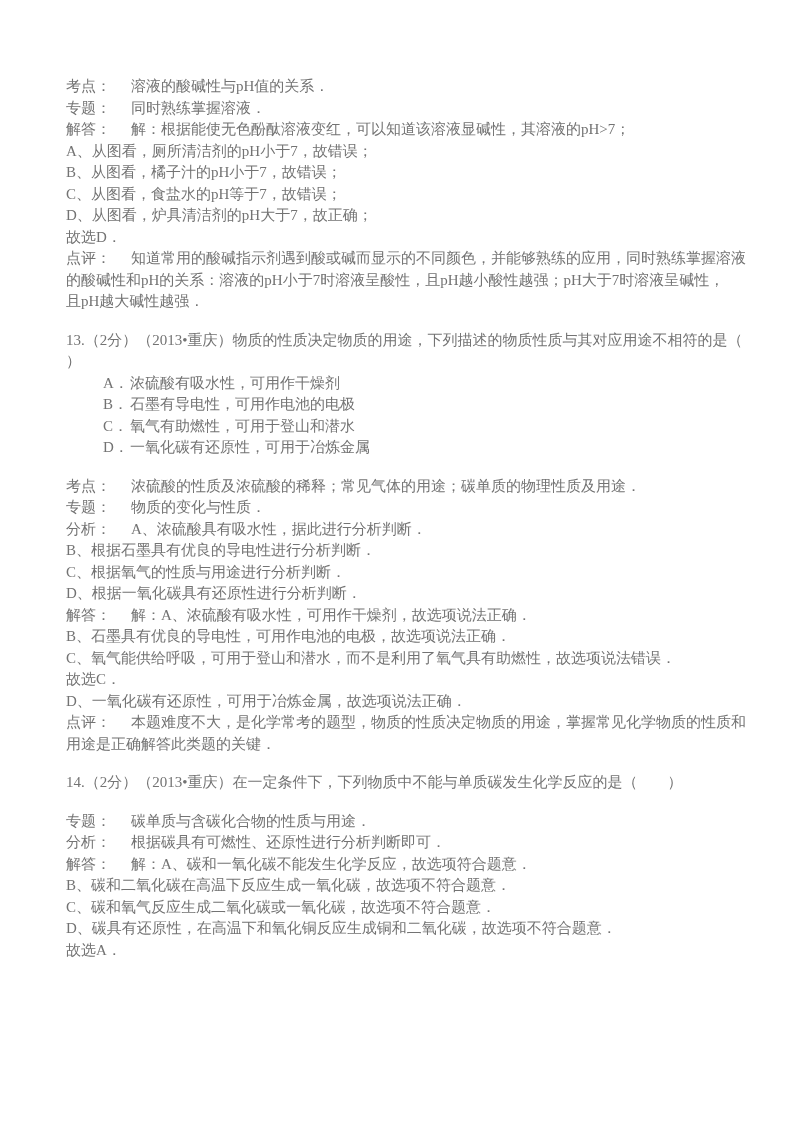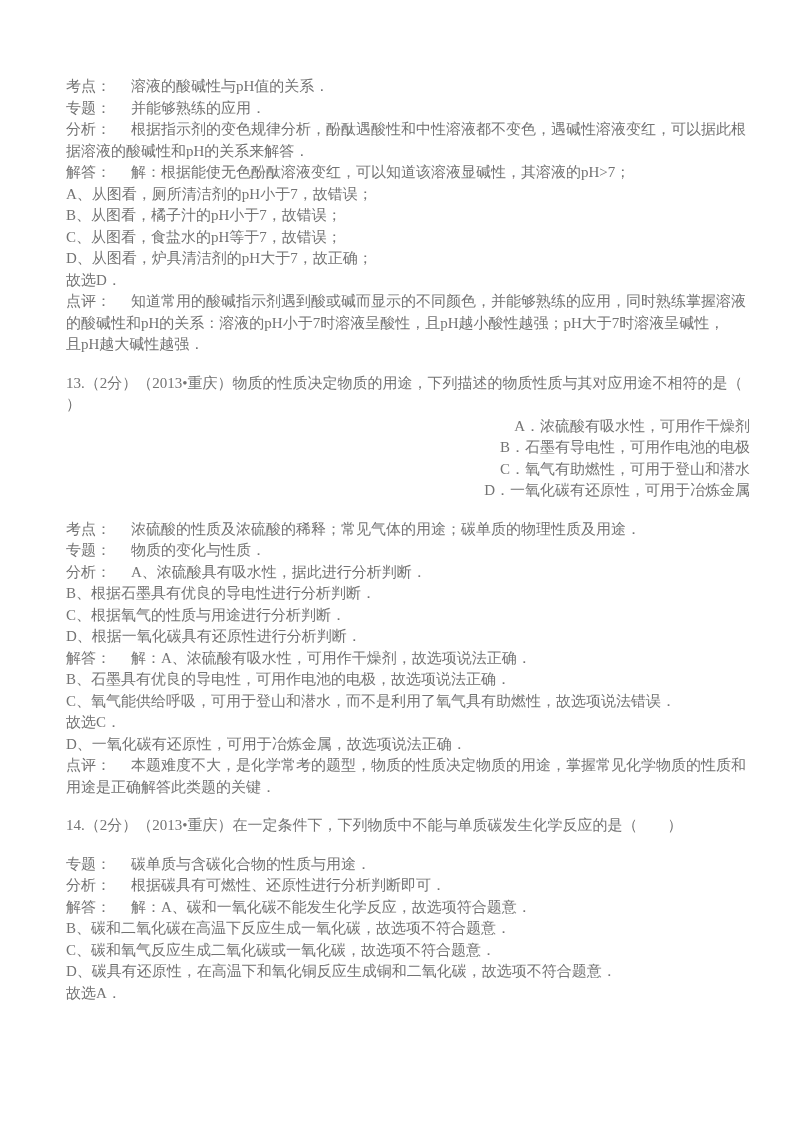--- a/index.html
+++ b/index.html
@@ -22,37 +22,35 @@
     line-height: 21.5px;
     color: #737373;
     white-space: pre;
   }
   p.row .text { white-space: pre; }
   .label {
     display: inline-block;
     width: 65px;
     white-space: pre;
   }
-  p.option, p.options-inline { padding-left: 37px; text-align: right; }
+  p.option, p.options-inline { padding-left: 37px; }
   .option-label {
     display: inline-block;
     width: 27px;
     white-space: pre;
   }
 </style>
 </head>
 <body>
 
 <div class="page">
   <div id="doc" class="doc">
       <div class="section">
         <p class="row labeled"><span class="label">考点：</span><span class="text">溶液的酸碱性与pH值的关系．</span></p>
-        <p class="row labeled"><span class="label">专题：</span><span class="text">并能够熟练的应用．</span></p>
-        <p class="row labeled"><span class="label">分析：</span><span class="text">根据指示剂的变色规律分析，酚酞遇酸性和中性溶液都不变色，遇碱性溶液变红，可以据此根
-据溶液的酸碱性和pH的关系来解答．</span></p>
+        <p class="row labeled"><span class="label">专题：</span><span class="text">同时熟练掌握溶液．</span></p>
         <p class="row labeled"><span class="label">解答：</span><span class="text">解：根据能使无色酚酞溶液变红，可以知道该溶液显碱性，其溶液的pH&gt;7；</span></p>
         <p class="row plain"><span class="text">A、从图看，厕所清洁剂的pH小于7，故错误；</span></p>
         <p class="row plain"><span class="text">B、从图看，橘子汁的pH小于7，故错误；</span></p>
         <p class="row plain"><span class="text">C、从图看，食盐水的pH等于7，故错误；</span></p>
         <p class="row plain"><span class="text">D、从图看，炉具清洁剂的pH大于7，故正确；</span></p>
         <p class="row plain"><span class="text">故选D．</span></p>
         <p class="row labeled"><span class="label">点评：</span><span class="text">知道常用的酸碱指示剂遇到酸或碱而显示的不同颜色，并能够熟练的应用，同时熟练掌握溶液
 的酸碱性和pH的关系：溶液的pH小于7时溶液呈酸性，且pH越小酸性越强；pH大于7时溶液呈碱性，
 且pH越大碱性越强．</span></p>
       </div>

